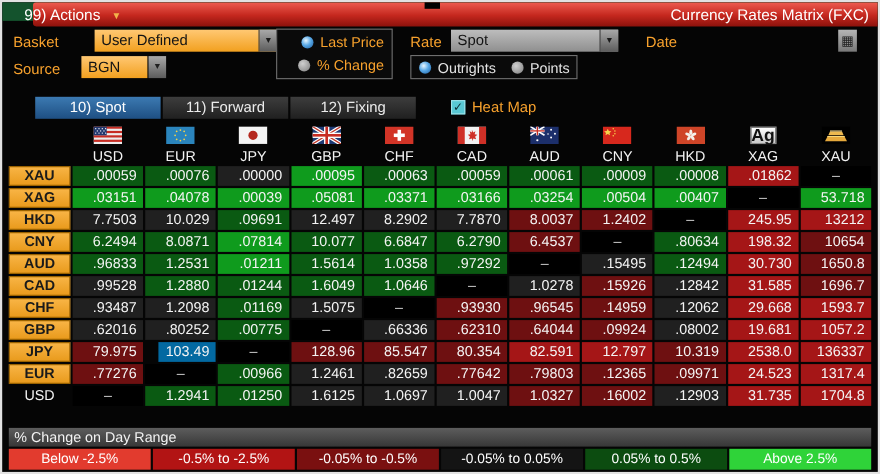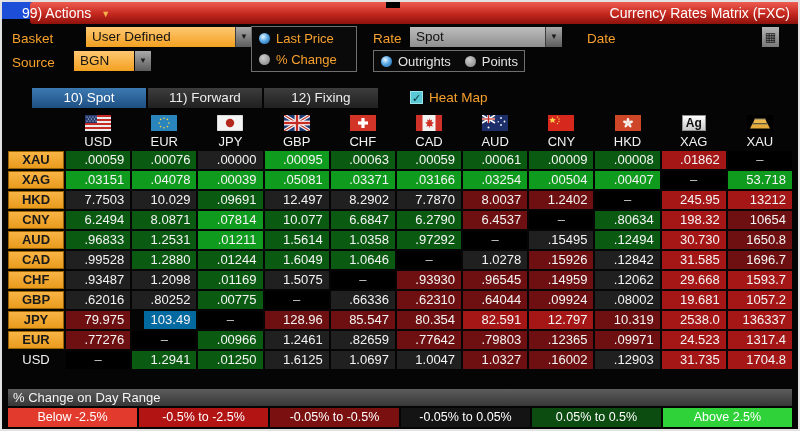--- a/index.html
+++ b/index.html
@@ -1,19 +1,19 @@
 <!DOCTYPE html>
 <html><head>
 <meta charset="utf-8">
 <style>
   html,body{margin:0;padding:0;background:#fff;}
   .screen{position:relative;width:796px;height:427px;background:#050505;border:2px solid #e2e2e2;
     font-family:"Liberation Sans","DejaVu Sans",sans-serif;overflow:hidden;}
   
-  .titlebar{position:absolute;left:0;top:0;right:0;height:17px;background:#1d4ed8;}
+  .titlebar{position:absolute;left:0;top:0;right:0;height:17px;background:#14532d;}
   .redbar{position:absolute;left:28px;top:0;right:0;height:22px;
     background:linear-gradient(#ee5c50 0%,#c4271e 55%,#8d120c 100%);border-radius:3px 0 0 3px;}
   .menu-btn{position:absolute;left:14px;top:0;height:22px;line-height:22px;color:#fff;
     font-size:14px;padding:0 6px;cursor:default;}
   .menu-btn .caret{color:#f3b24a;font-size:9px;margin-left:10px;vertical-align:1px;}
   .page-title{position:absolute;right:8px;top:0;height:22px;line-height:22px;color:#fff;font-size:14px;}
   .notch{position:absolute;left:384px;top:0;width:14px;height:6px;background:#000;}
   
   .controls{position:absolute;left:0;top:22px;right:0;height:62px;}
   .flabel{position:absolute;color:#f7a12d;font-size:13.5px;}
@@ -41,21 +41,21 @@
   .hm{position:absolute;left:408px;top:88px;display:flex;align-items:center;gap:6px;}
   .hm .box{width:13px;height:13px;background:#58c8d4;color:#0a2e35;font-size:11px;line-height:13px;
     text-align:center;font-weight:700;border:1px solid #9fe3ea;box-sizing:border-box;}
   .hm .lab{color:#f7a12d;font-size:13.5px;}
   
   .matrix{position:absolute;left:6px;top:112px;right:6px;display:grid;
     grid-template-columns:56px repeat(11,1fr);column-gap:2px;row-gap:2px;}
   .fcell{height:18px;display:flex;align-items:center;justify-content:center;}
   .fcell svg{width:26px;height:16px;display:block;}
   .agbox{display:inline-block;width:24px;height:16px;background:linear-gradient(#ffffff,#c9c9c9);
-    color:#111;font-weight:700;font-size:12px;line-height:15px;text-align:center;
+    color:#111;font-weight:700;font-size:16px;line-height:15px;text-align:center;
     border:1px solid #8f8f8f;box-sizing:border-box;}
   .ccode{height:15px;line-height:15px;text-align:center;color:#f2f2f2;font-size:13px;}
   .rlabel{height:18px;line-height:18px;text-align:center;font-size:13px;font-weight:700;color:#1a1a1a;
     background:linear-gradient(#f9b648,#e8991a);box-shadow:inset 0 0 0 1px #9a6200;}
   .rlabel.plain{background:none;box-shadow:none;color:#f2f2f2;font-weight:400;}
   .cell{height:18px;line-height:18px;font-size:13px;color:#f4f4f4;text-align:right;
     padding-right:6px;box-sizing:border-box;}
   .cell.k{text-align:center;padding-right:0;color:#cfcfcf;}
   
   .legend-title{position:absolute;left:6px;right:6px;top:387px;height:17px;line-height:17px;
@@ -79,21 +79,21 @@
     <div class="notch"></div>
   </div>
 
   <div class="controls">
     <div class="flabel" style="left:10px;top:7px;">Basket</div>
     <div class="dd" style="left:84px;top:3px;width:166px;">
       <span>User Defined</span>
       <span class="arrow-btn">▼</span>
     </div>
 
-    <div class="groupbox" style="left:249px;top:2px;width:106px;height:46px;padding:4px 7px;display:flex;flex-direction:column;justify-content:space-between;" id="price-box">
+    <div class="groupbox" style="left:249px;top:2px;width:106px;height:46px;padding:4px 7px;display:flex;flex-direction:column;justify-content:space-between;align-items:flex-end;" id="price-box">
         <div class="radio-row">
           <span class="radio sel"></span>
           <span>Last Price</span>
         </div>
         <div class="radio-row">
           <span class="radio unsel"></span>
           <span>% Change</span>
         </div>
       </div>
 

